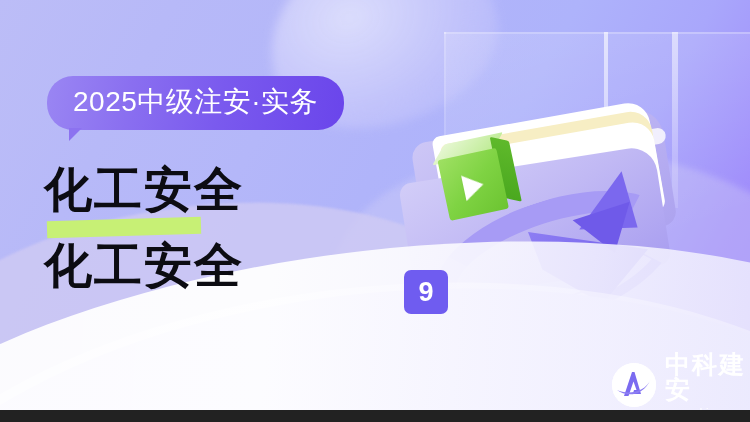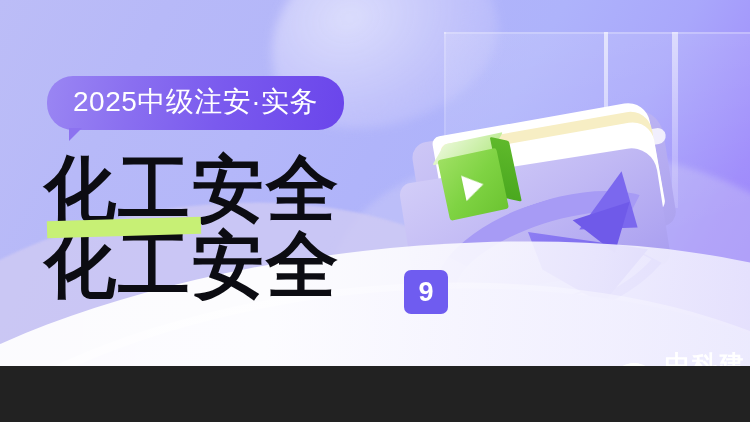--- a/index.html
+++ b/index.html
@@ -1,20 +1,20 @@
 <!DOCTYPE html>
 <html><head>
 <meta charset="utf-8">
 <style>
   html,body{margin:0;padding:0;background:#222;}
   *{box-sizing:border-box;}
 
   #banner{
     position:relative;
-    width:750px;height:366px;
+    width:750px;height:410px;
     overflow:hidden;
     font-family:"Liberation Sans","DejaVu Sans",sans-serif;
     background:linear-gradient(118deg,
         #bcbdf7 0%,
         #b7b9f8 18%,
         #b4b7f9 34%,
         #b0b4fa 48%,
         #aeb3fb 60%,
         #a9a7fb 74%,
         #9f8cfb 88%,
@@ -205,21 +205,21 @@
     border-left:13px solid #8c72f0;
     border-bottom:13px solid transparent;
   }
 
   
   .headline{
     position:absolute;left:44px;top:152px;
     color:#0c0c12;
     font-family:"Liberation Serif","DejaVu Serif",serif;
     font-weight:bold;
-    font-size:72px;
+    font-size:48px;
     line-height:76px;
     letter-spacing:2px;
     white-space:nowrap;
   }
   .hl-line2{position:relative;}
   .hl-underline{
     position:absolute;left:47px;top:219px;
     width:154px;height:17px;
     background:#c7f075;
     transform:rotate(-1.6deg);

